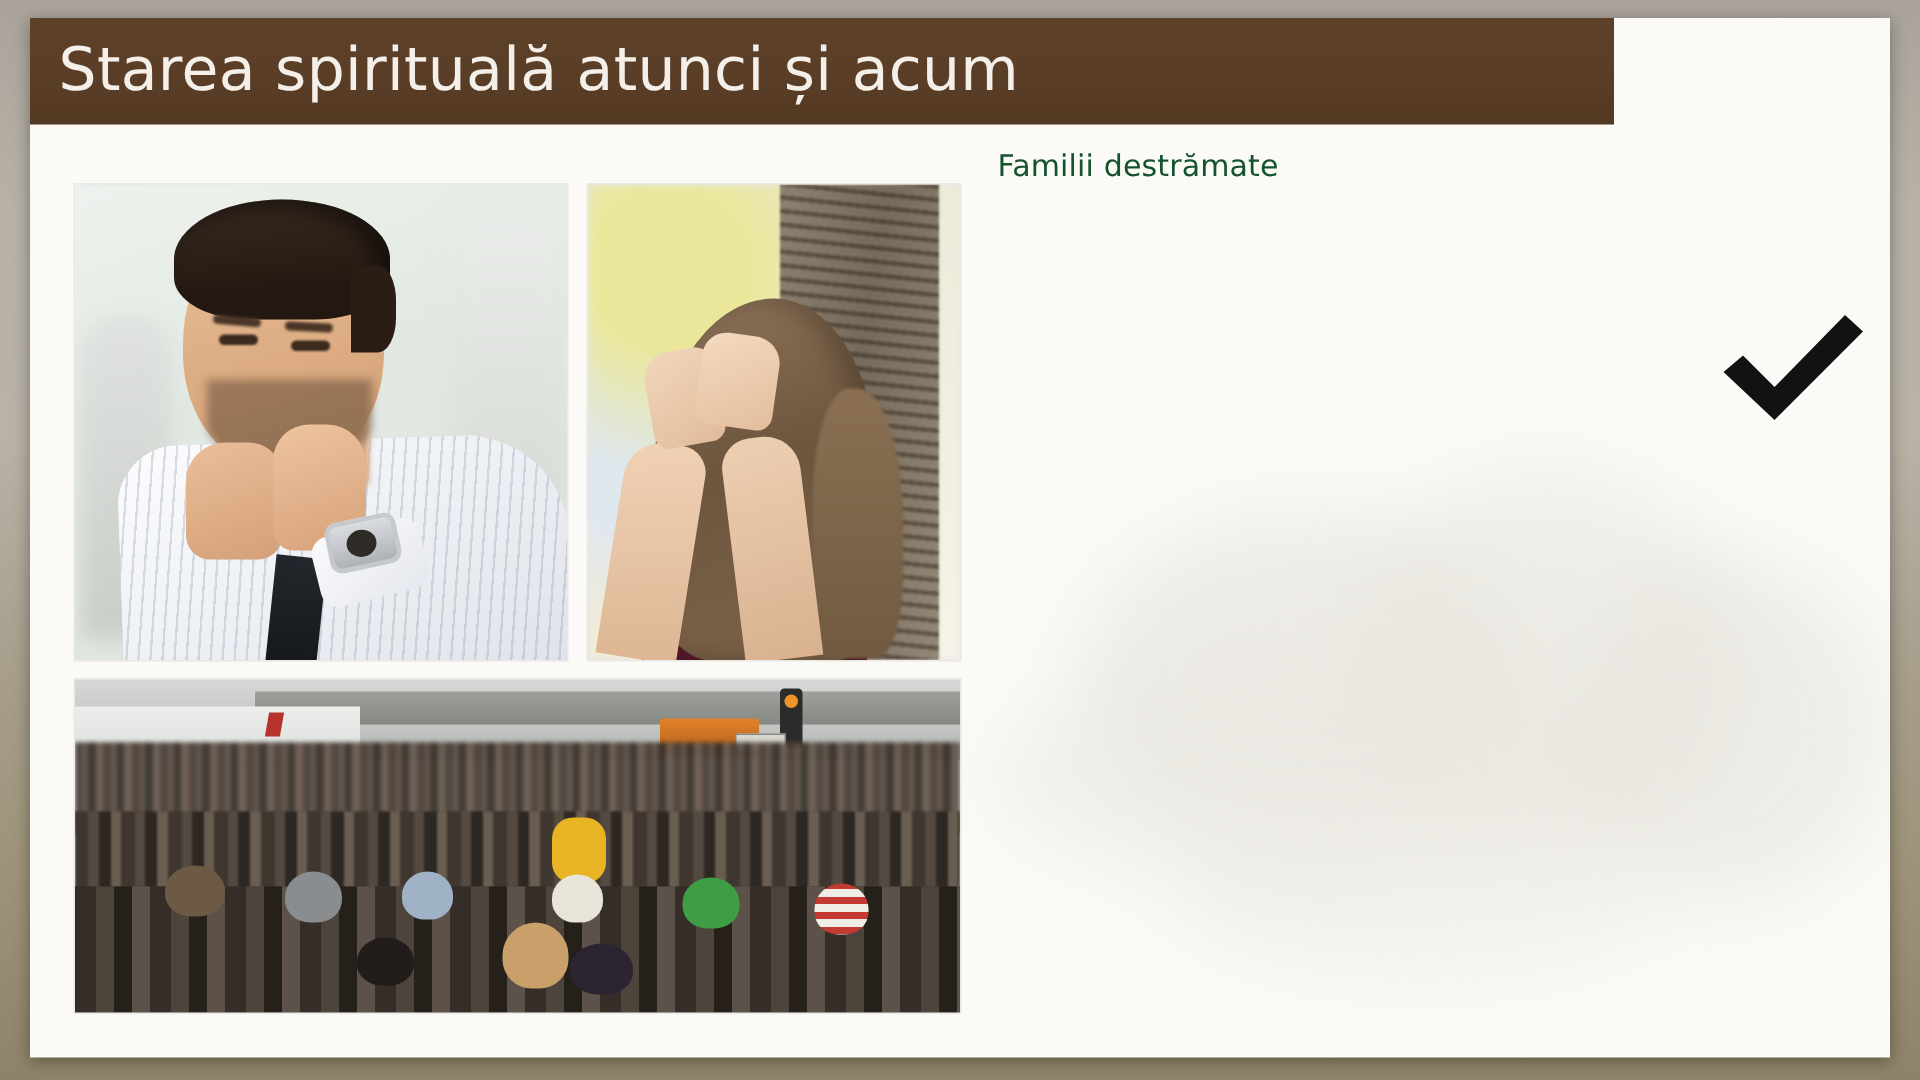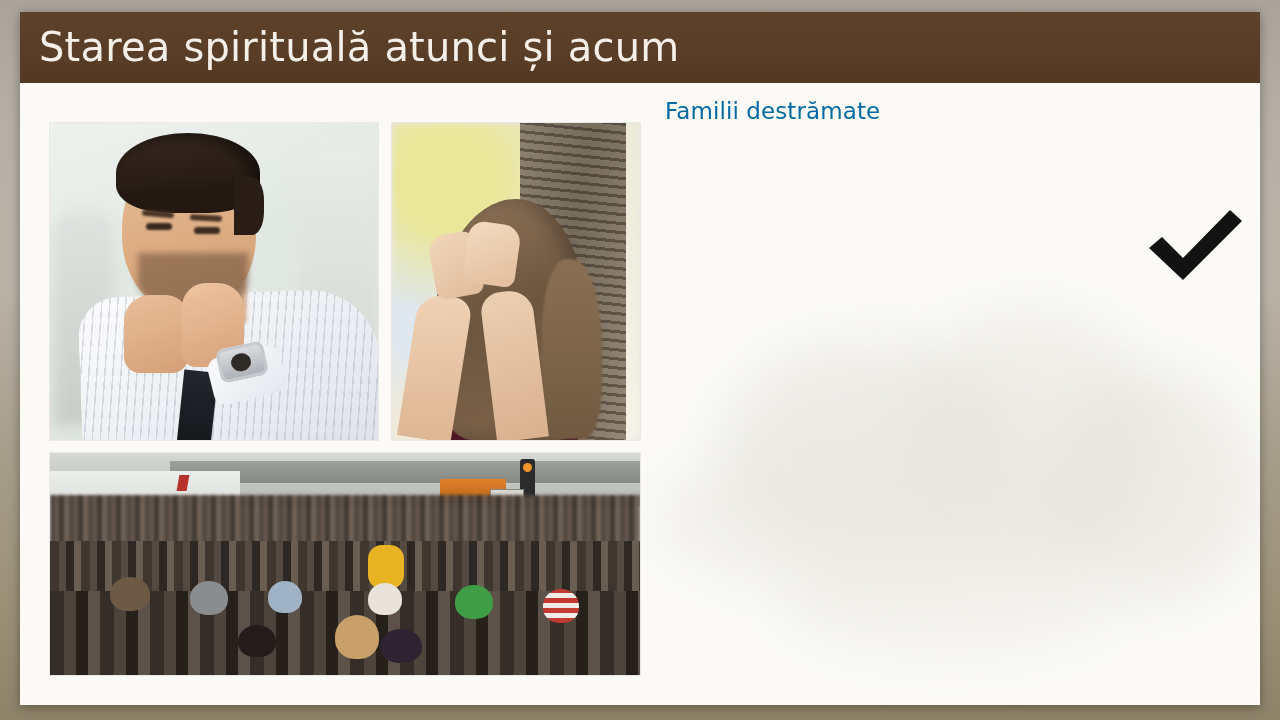--- a/index.html
+++ b/index.html
@@ -41,21 +41,21 @@
   #slide-bg-wash .b1 { left:700px; top:330px; width:300px; height:220px; background:#e2e0d8; }
   #slide-bg-wash .b2 { left:880px; top:300px; width:260px; height:260px; background:#e6e4dc; }
   #slide-bg-wash .b3 { left:640px; top:430px; width:420px; height:150px; background:#e9e7e0; }
   #slide-bg-wash .b4 { left:1020px; top:360px; width:220px; height:230px; background:#e4e2da; }
   #slide-bg-wash .b5 { left:760px; top:520px; width:340px; height:120px; background:#eceae3; }
 
   
   #title-bar {
     position:absolute;
     left:0; top:0;
-    width:1240px; height:71px;
+    width:1056px; height:71px;
     background:#5b3f28;
     background:linear-gradient(180deg,#5e4129 0%,#593d26 60%,#543922 100%);
     display:flex; align-items:center;
     z-index:5;
   }
   #title-text {
     color:#f4efe9;
     font-size:40px;
     font-weight:400;
     letter-spacing:0.2px;
@@ -311,22 +311,22 @@
   
   #text-col {
     position:absolute;
     left:620px; top:0;
     width:620px; height:622px;
   }
 
   #heading {
     position:absolute;
     left:25px; top:15px;
-    font-size:23px;
-    color:#0369a1;
+    font-size:20px;
+    color:#14532d;
     font-weight:400;
     white-space:nowrap;
     letter-spacing:0.1px;
   }
 
   #bullets { position:absolute; left:60px; top:58px; width:540px; }
 
   .bullet-row {
     display:flex;
     align-items:center;

